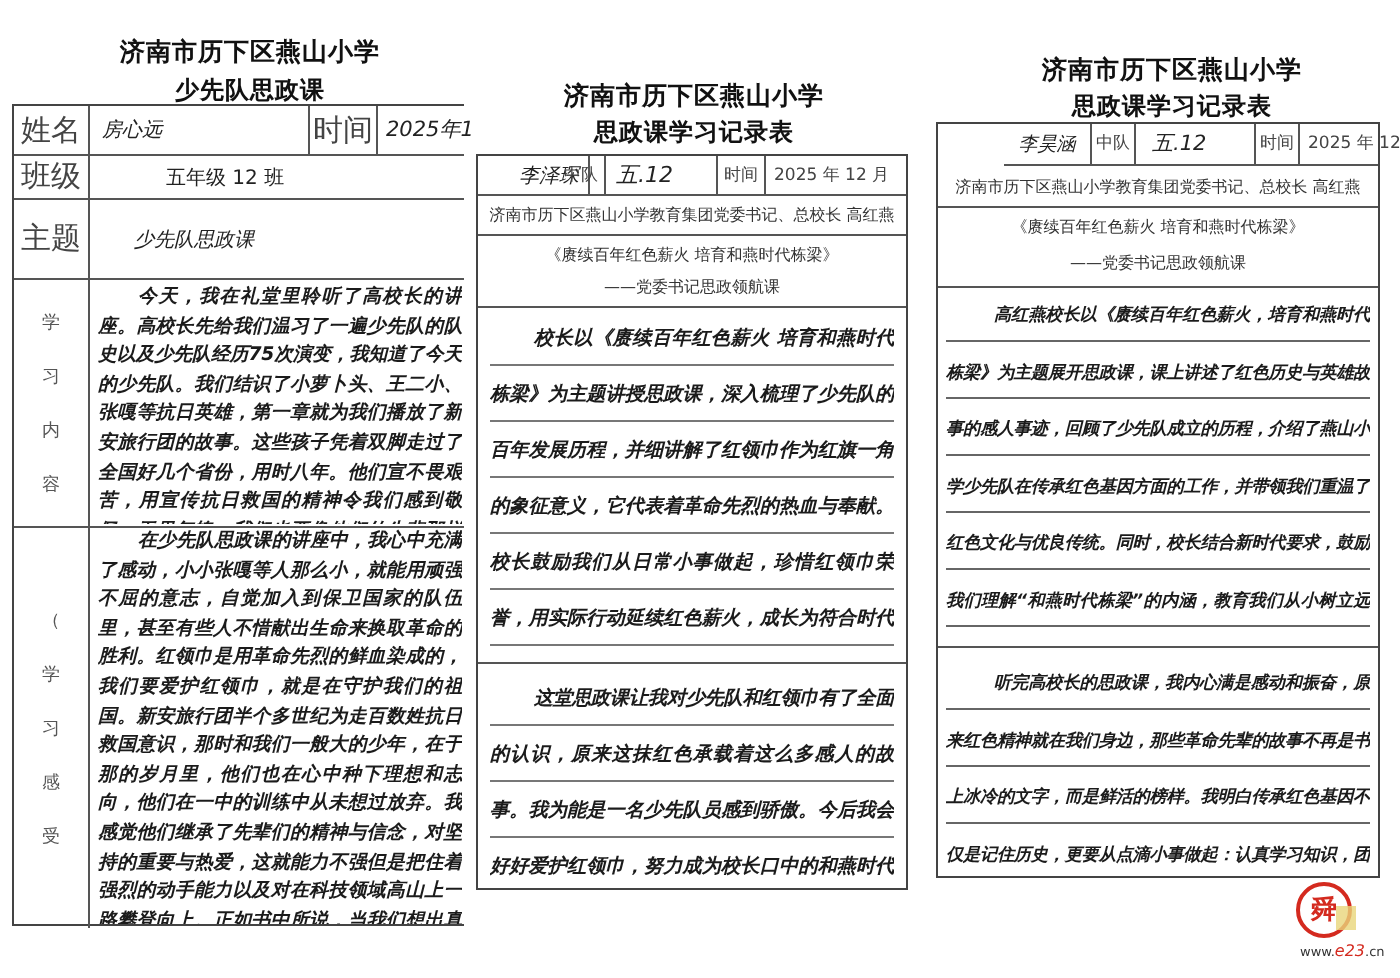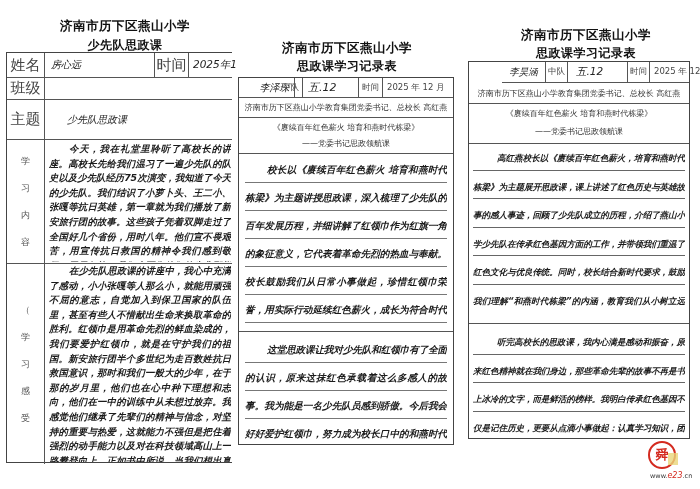--- a/index.html
+++ b/index.html
@@ -37,20 +37,21 @@
 
     <div class="row" style="top:0;height:25px;">
       <div class="cell label" style="left:0;width:38px;">姓名</div>
       <div class="cell hand" style="left:38px;width:110px;justify-content:flex-start;padding-left:6px;font-size:10px;">房心远</div>
       <div class="cell label" style="left:148px;width:34px;">时间</div>
       <div class="cell hand" style="left:182px;width:44px;border-right:none;justify-content:flex-start;padding-left:4px;font-size:10.5px;white-space:nowrap;">2025年12</div>
     </div>
 
     <div class="row" style="top:25px;height:22px;">
       <div class="cell label" style="left:0;width:38px;text-align:right;">班级</div>
+      <div class="cell hand" style="left:38px;width:188px;border-right:none;justify-content:flex-start;padding-left:38px;font-size:10px;font-style:normal;">五年级 12 班</div>
     </div>
 
     <div class="row" style="top:47px;height:40px;">
       <div class="cell label" style="left:0;width:38px;">主题</div>
       <div class="cell hand" style="left:38px;width:188px;border-right:none;justify-content:flex-start;padding-left:22px;font-size:10px;">少先队思政课</div>
     </div>
 
     <div class="row" style="top:87px;height:124px;">
       <div class="cell" style="left:0;width:38px;">
         <div class="vertical-label" style="position:static;">

